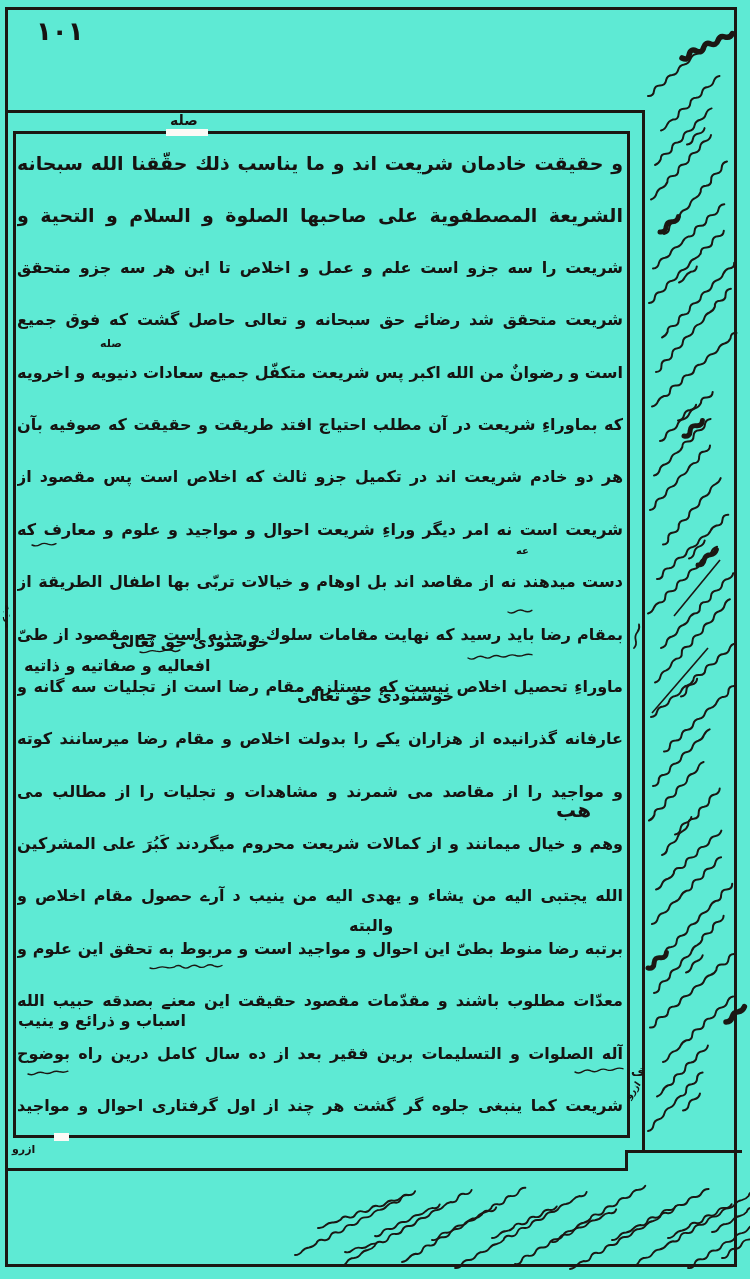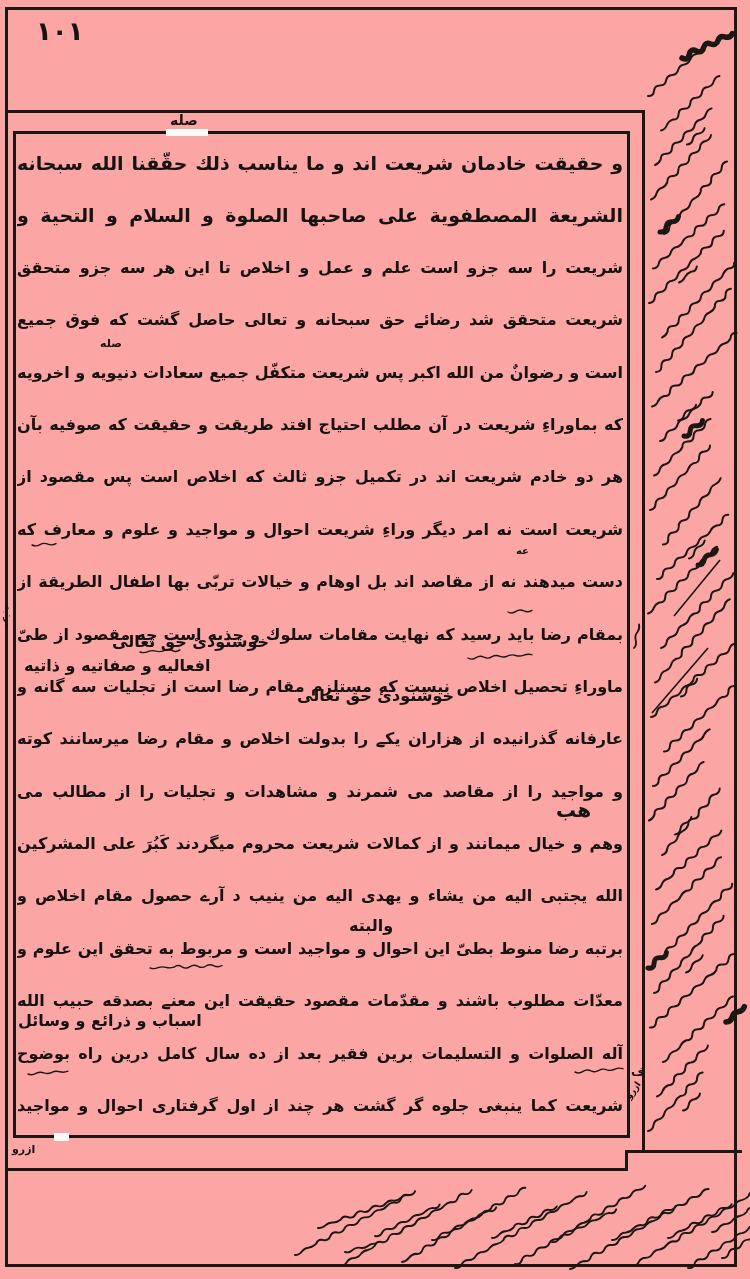--- a/index.html
+++ b/index.html
@@ -1,17 +1,17 @@
 <!DOCTYPE html>
 <html lang="fa" dir="rtl"><head>
 <meta charset="utf-8">
 <style>
   html,body{margin:0;padding:0;}
   body{width:750px;height:1279px;overflow:hidden;background:#e9e7e0;}
-  .page{position:relative;width:750px;height:1279px;background:#fca5a5;
+  .page{position:relative;width:750px;height:1279px;background:#5eead4;
         font-family:"DejaVu Sans",sans-serif;color:#161311;}
   .rule{position:absolute;background:#1b1713;}
   .outer-border{position:absolute;left:5px;top:7px;width:732px;height:1260px;
                 border:3px solid #1b1713;box-sizing:border-box;}
   .text-frame{position:absolute;left:13px;top:131px;width:617px;height:1007px;
               border:3px solid #1b1713;box-sizing:border-box;}
   .gap{position:absolute;background:#fbfaf6;}
   .page-number{position:absolute;left:36px;top:16px;font-size:26px;font-weight:bold;
                letter-spacing:2px;}
   .text-area{position:absolute;left:17px;top:137px;width:606px;height:996px;
@@ -86,21 +86,21 @@
 
   <div class="siglum" style="left:170px;top:113px;font-size:14px;">صله</div>
   <div class="siglum" style="left:100px;top:338px;font-size:11px;">صله</div>
   <div class="siglum" style="left:516px;top:546px;font-size:10px;">عه</div>
   <div class="siglum" style="left:556px;top:800px;font-size:20px;">هب</div>
 
   <div class="gloss" style="left:112px;top:634px;">خوشنودئ حق تعالى</div>
   <div class="gloss" style="left:297px;top:688px;">خوشنودئ حق تعالى</div>
   <div class="gloss" style="left:24px;top:658px;">افعاليه و صفاتيه و ذاتيه</div>
   <div class="gloss" style="left:349px;top:918px;">والبته</div>
-  <div class="gloss" style="left:18px;top:1013px;">اسباب و ذرائع و وسائل</div>
+  <div class="gloss" style="left:18px;top:1013px;">اسباب و ذرائع و ينيب</div>
 
   <div class="gloss" style="left:12px;top:1144px;font-size:11px;">ازرو</div>
   <div class="gloss" style="left:631px;top:1066px;font-size:12px;">ف</div>
   <div class="gloss" style="left:624px;top:1086px;font-size:9px;transform:rotate(-55deg);">ازرو</div>
   <div class="gloss" style="left:-4px;top:612px;font-size:9px;transform:rotate(90deg);">مرتبه</div>
 
   <svg id="marginalia" width="750" height="1279" viewBox="0 0 750 1279">
       <path d="M648,96 Q653.5,96.3 654.0,90.8 Q654.7,85.4 660.1,85.5 Q665.3,85.4 666.1,80.3 Q667.1,75.3 672.2,75.0 Q677.1,74.6 678.2,69.8 Q679.5,65.1 684.2,64.5 Q688.8,63.7 690.3,59.3 Q691.9,55.0 696.3,54.0 Q700.6,52.9 702.3,48.8" fill="none" stroke="#1b1713" stroke-width="2" stroke-linecap="round"></path>
       <path d="M661,130.5 Q665.3,129.3 666.9,125.0 Q668.5,121.0 672.7,119.6 Q678.5,119.9 678.6,114.1 Q678.8,108.5 684.4,108.7 Q689.9,108.7 690.3,103.2 Q690.8,97.9 696.1,97.8 Q701.3,97.4 702.0,92.3 Q702.8,87.4 707.8,86.9 Q712.6,86.2 713.7,81.4 Q714.9,76.8 719.5,75.9" fill="none" stroke="#1b1713" stroke-width="2" stroke-linecap="round"></path>
       <path d="M687,144.5 Q692.1,144.1 692.9,139.0 Q693.8,134.2 698.7,133.6 Q703.5,132.9 704.6,128.1" fill="none" stroke="#1b1713" stroke-width="2" stroke-linecap="round"></path>

